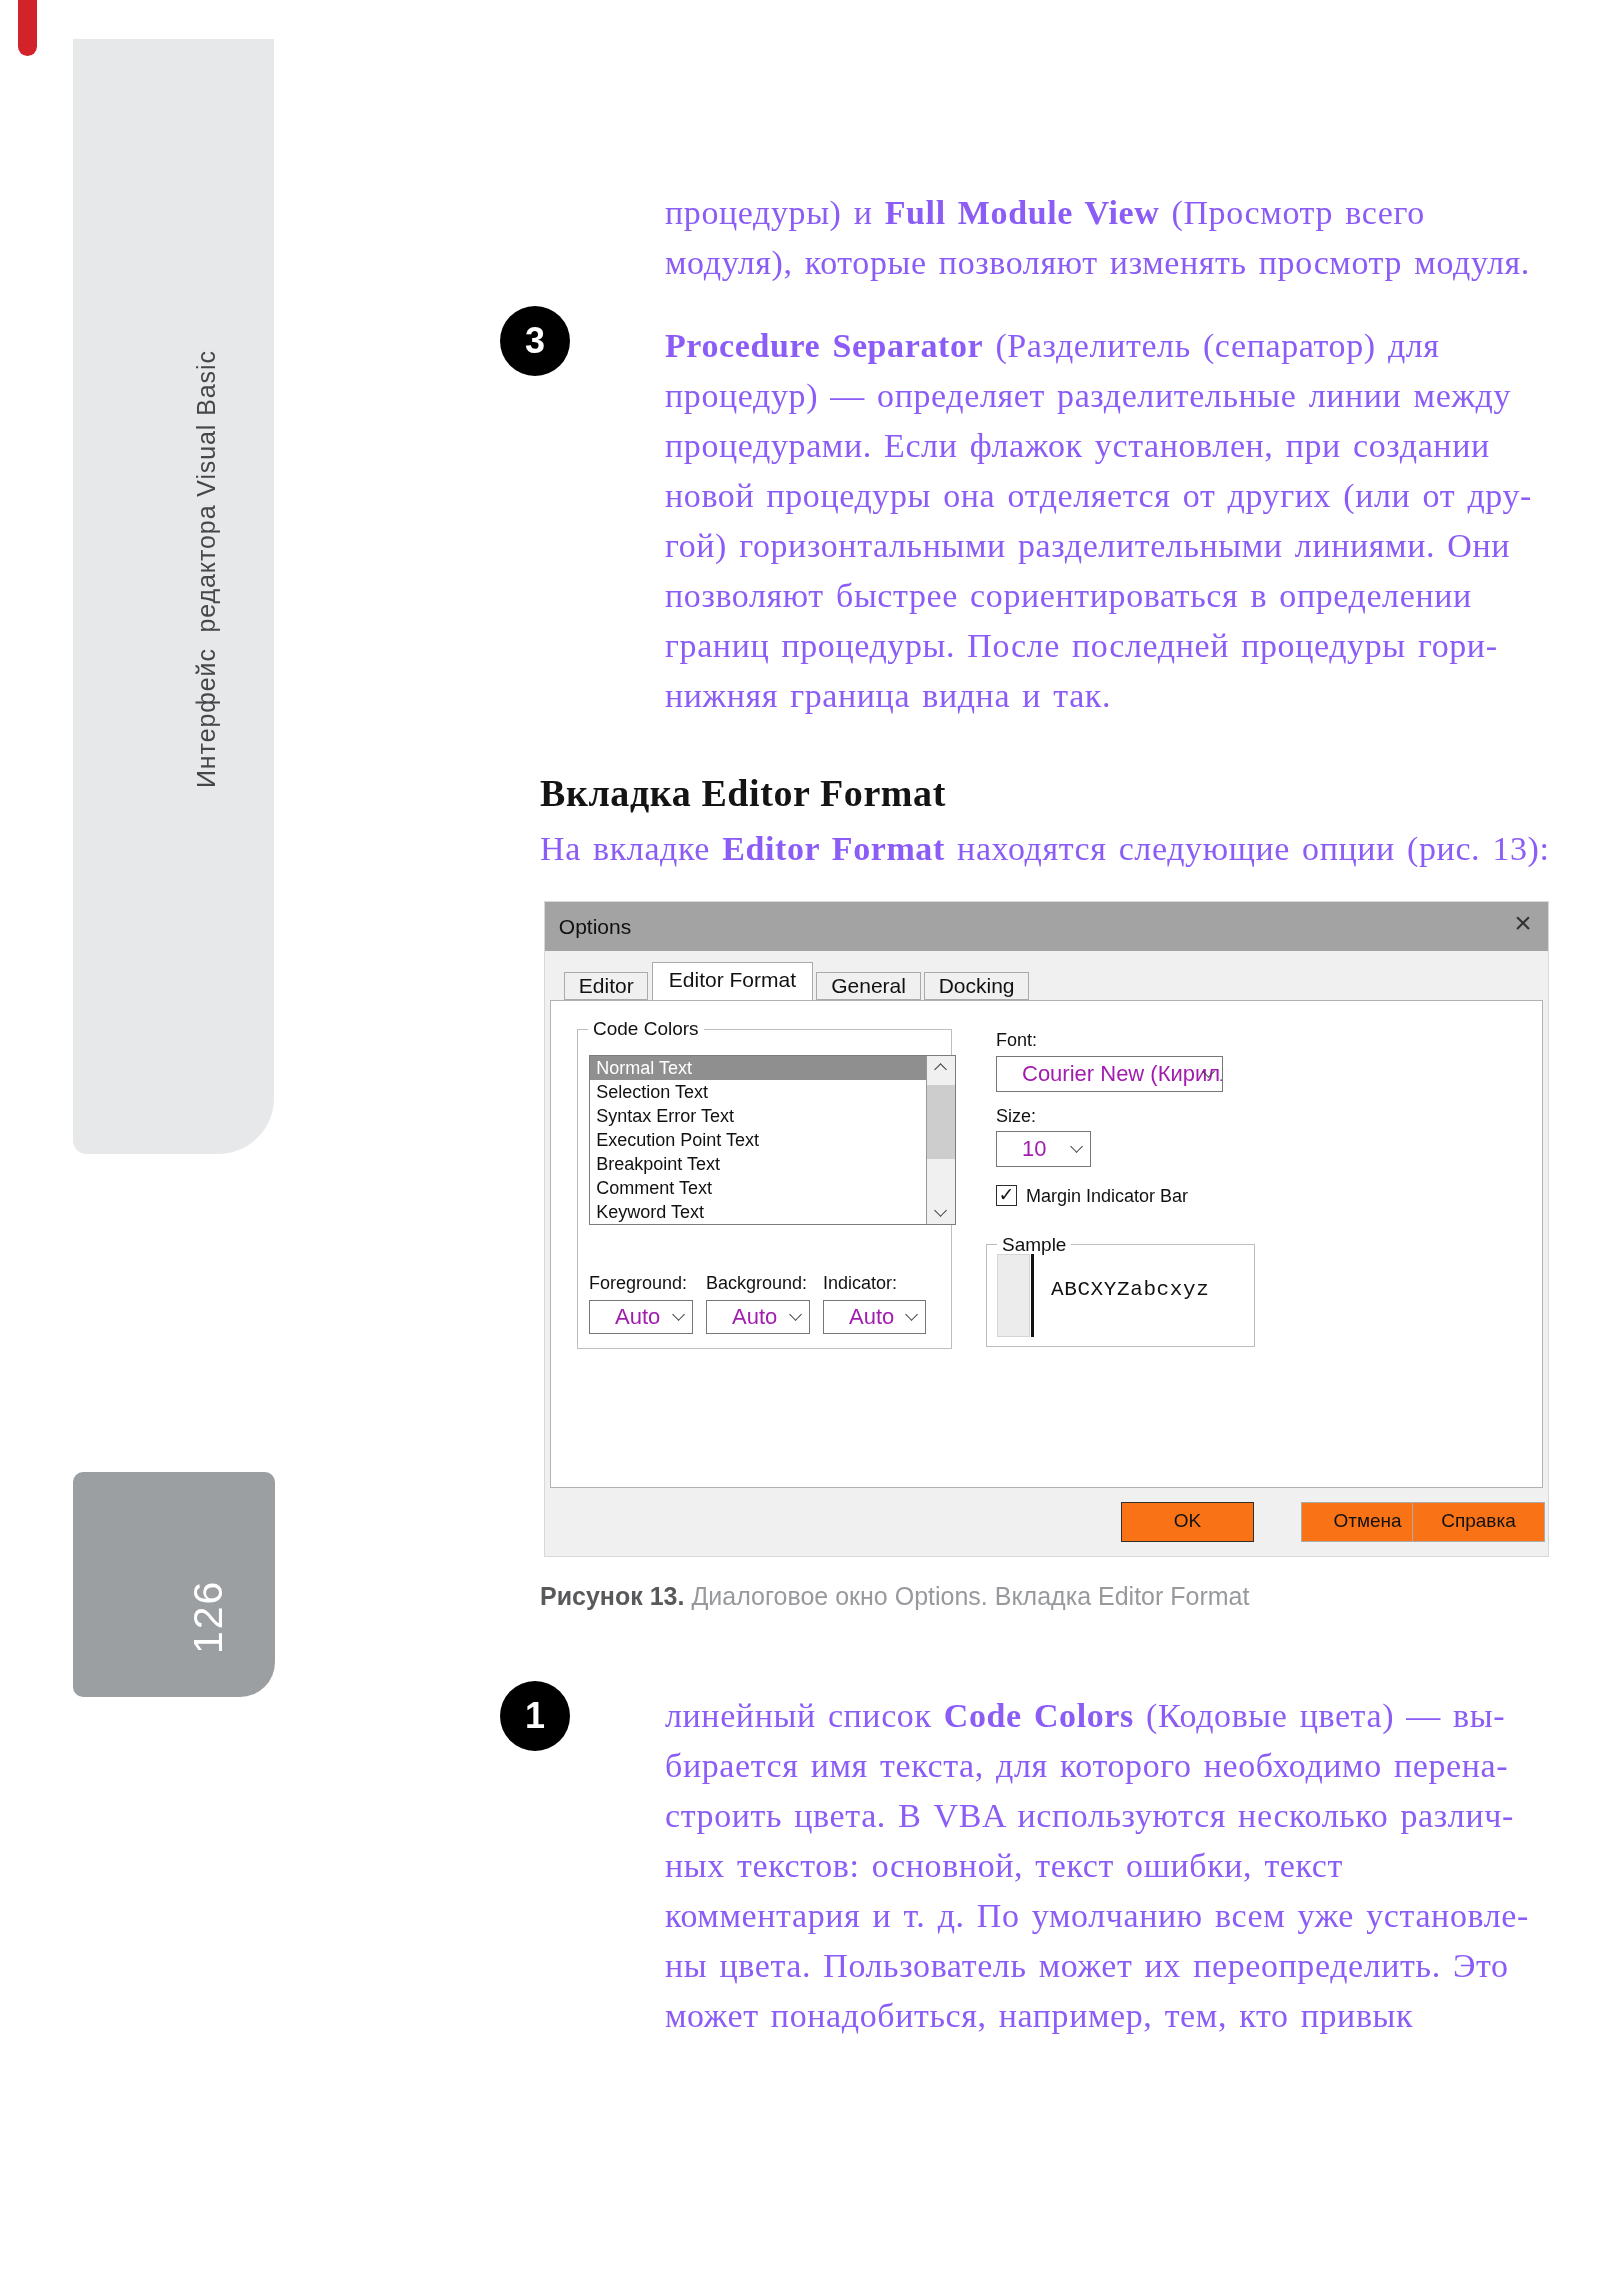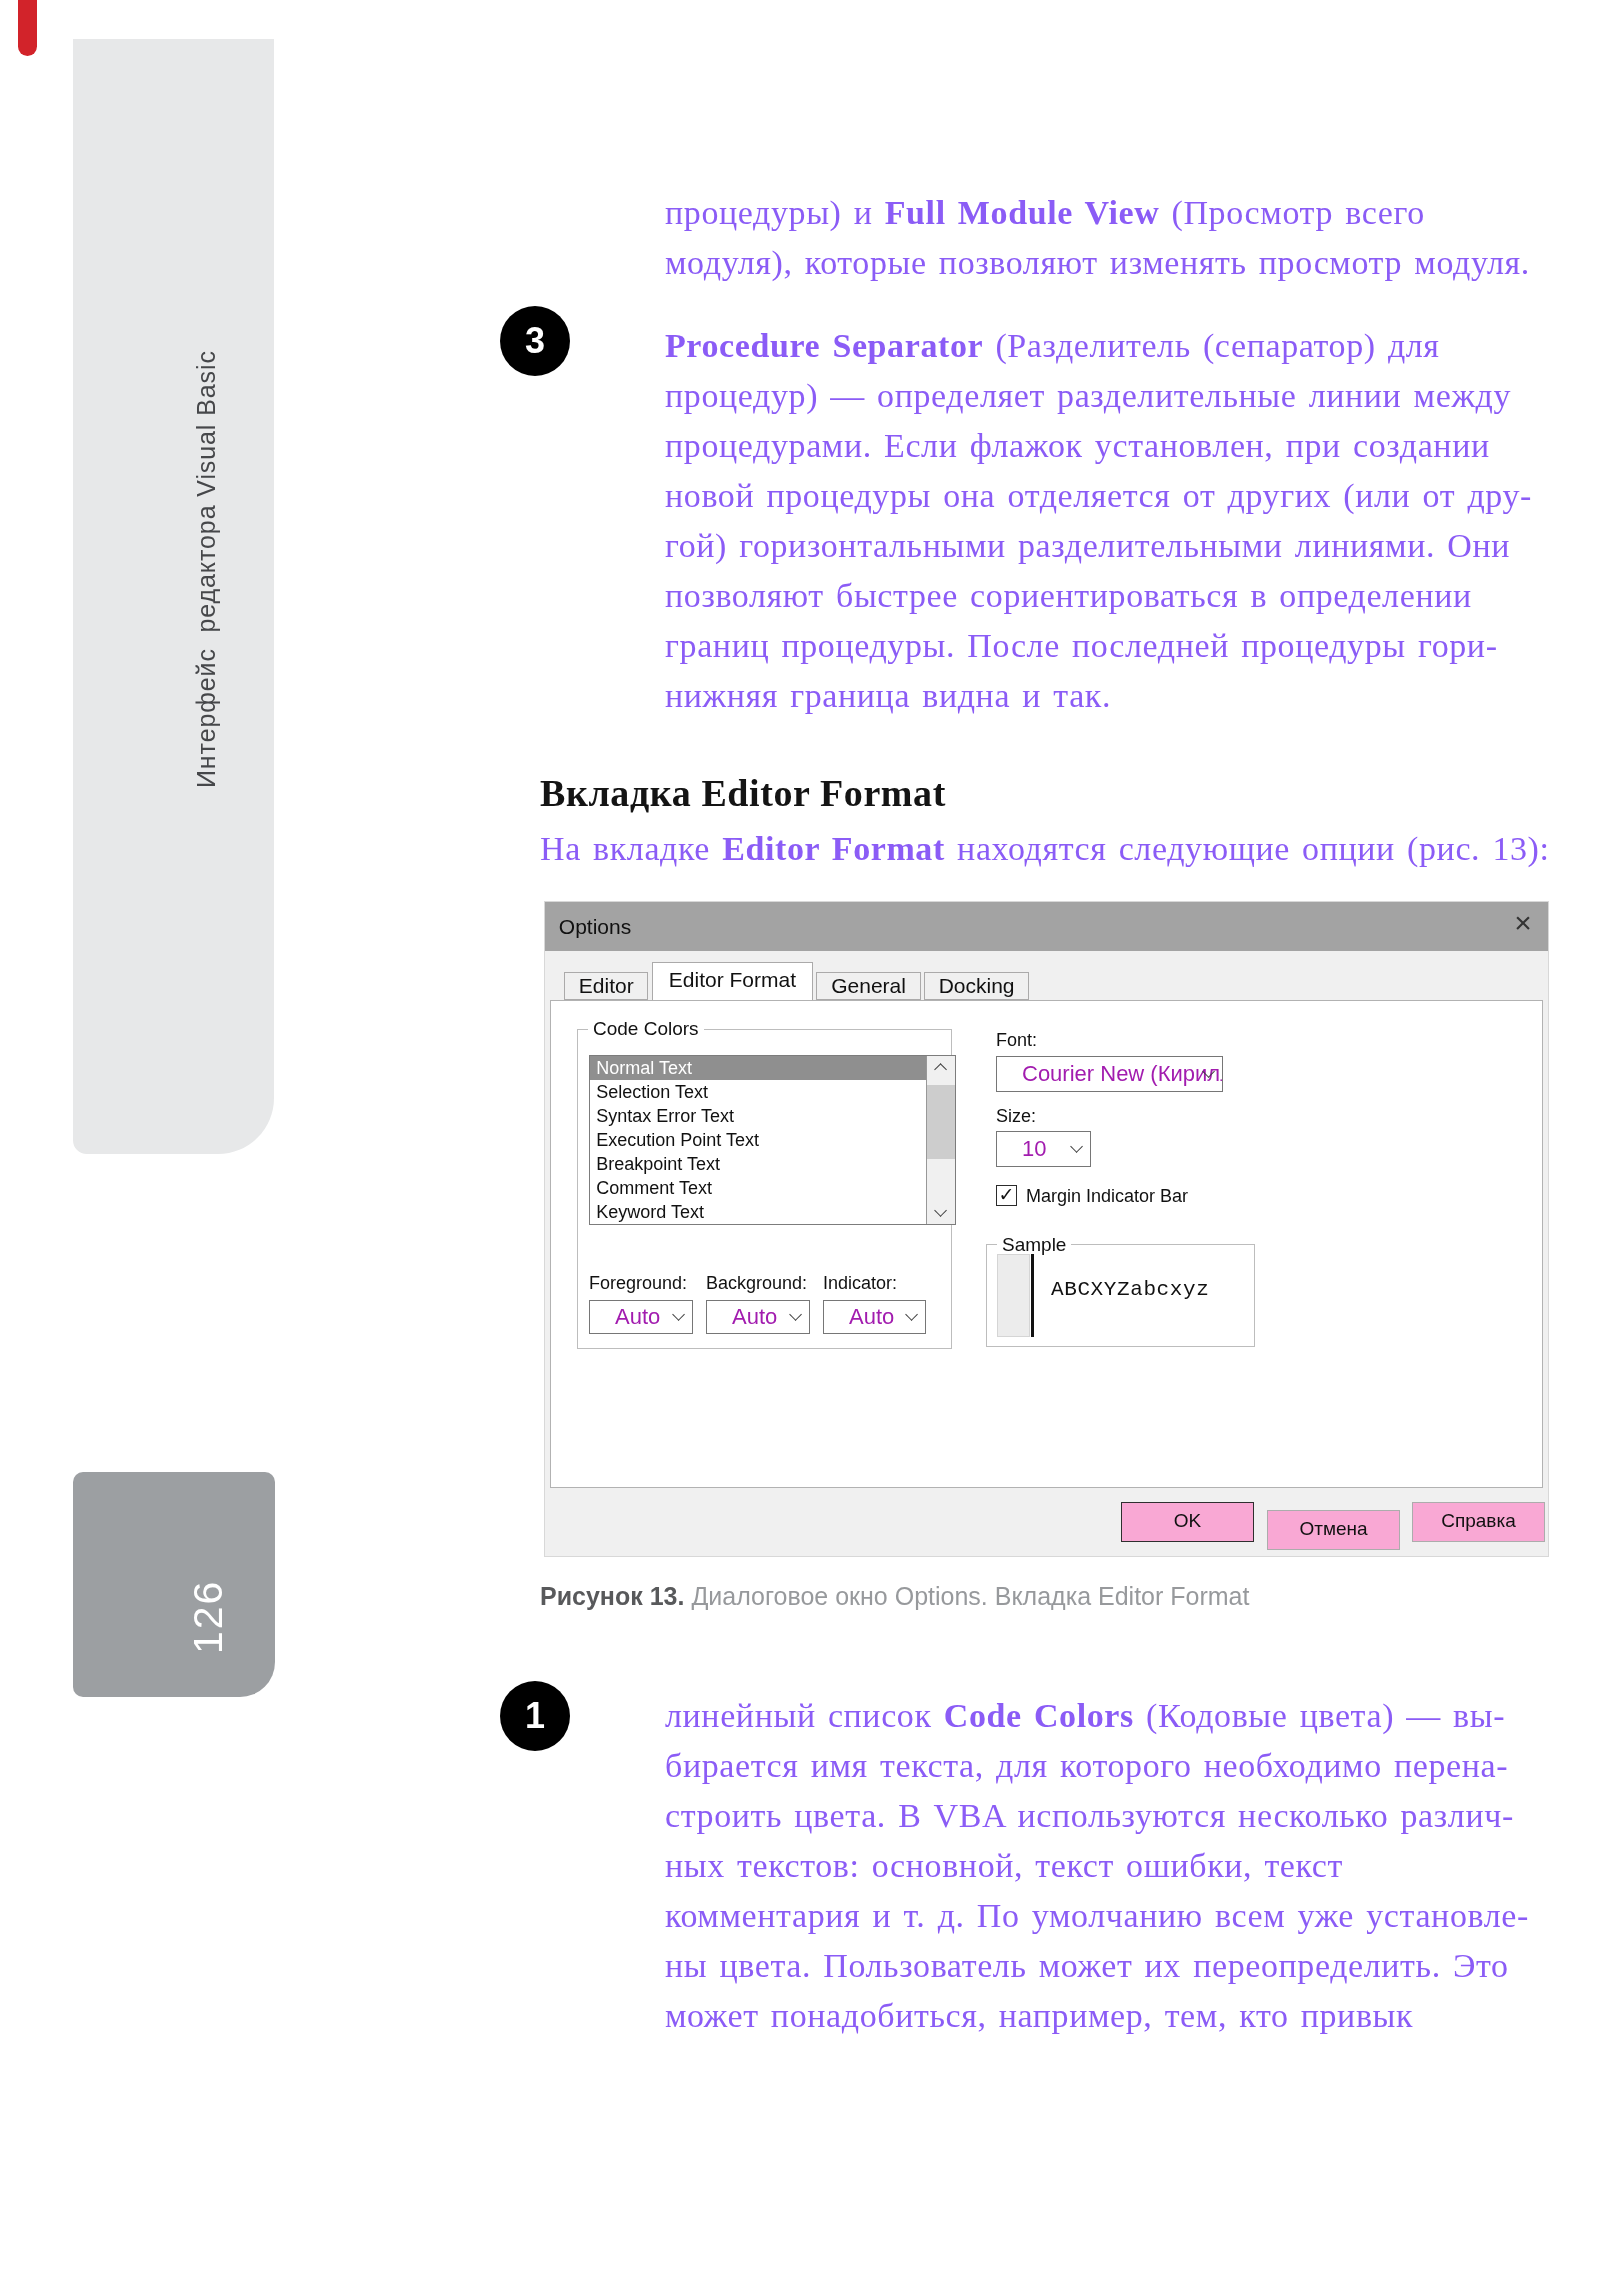--- a/index.html
+++ b/index.html
@@ -76,21 +76,21 @@
             background:#fff;box-sizing:border-box;text-align:center;line-height:17.5px;font-size:19px;color:#111;}
   .chk-label{position:absolute;left:475px;top:184px;font-size:18px;color:#111;line-height:22.5px;white-space:nowrap;}
 
   .sample-bar{position:absolute;left:10px;top:8.8px;bottom:8.8px;width:33px;background:#ececec;
               border:0.6px solid #d5d5d5;box-sizing:border-box;}
   .sample-line{position:absolute;left:44px;top:8.8px;bottom:8.8px;width:2.5px;background:#111;}
   .sample-text{position:absolute;left:64px;top:33px;font-family:"Liberation Mono",monospace;
                font-size:21px;color:#111;letter-spacing:0.6px;}
 
   .btn{position:absolute;box-sizing:border-box;width:133px;height:40px;line-height:36px;top:600px;
-       text-align:center;background:#f9a8d4;border:0.6px solid #acacac;font-size:19px;color:#111;}
+       text-align:center;background:#f97316;border:0.6px solid #acacac;font-size:19px;color:#111;}
   .btn.default{border:1.9px solid #2f2f2f;}
 </style>
 </head>
 <body>
 
 <div class="page">
 
   <div class="red-tab"></div>
   <div class="side-panel"></div>
   <div class="vtext">Интерфейс  редактора Visual Basic</div>
@@ -188,21 +188,21 @@
 
       <div class="group" style="left:435px;top:243px;width:267px;height:101px;">
         <div class="group-label">Sample</div>
         <div class="sample-bar"></div>
         <div class="sample-line"></div>
         <div class="sample-text">ABCXYZabcxyz</div>
       </div>
     </div>
 
     <div class="btn default" style="left:576px;">OK</div>
-    <div class="btn" style="left:722px;margin-top:8px;">Отмена</div>
+    <div class="btn" style="left:756px;">Отмена</div>
     <div class="btn" style="left:867px;">Справка</div>
   </div>
 
   <div class="caption">
       <div class="tline"><b>Рисунок 13.</b> Диалоговое окно Options. Вкладка Editor Format</div>
     </div>
 
   <div class="num-circle" style="left:500px;top:1681px;">1</div>
   <div class="para" style="left:665px;top:1691px;">
       <div class="tline">линейный список <b>Code Colors</b> (Кодовые цвета) — вы-</div>

